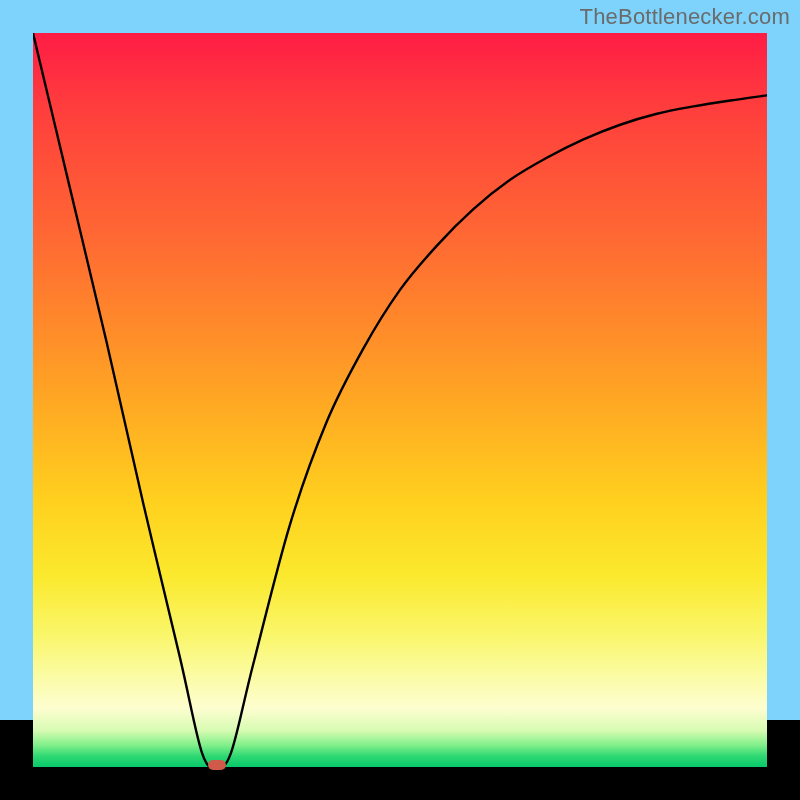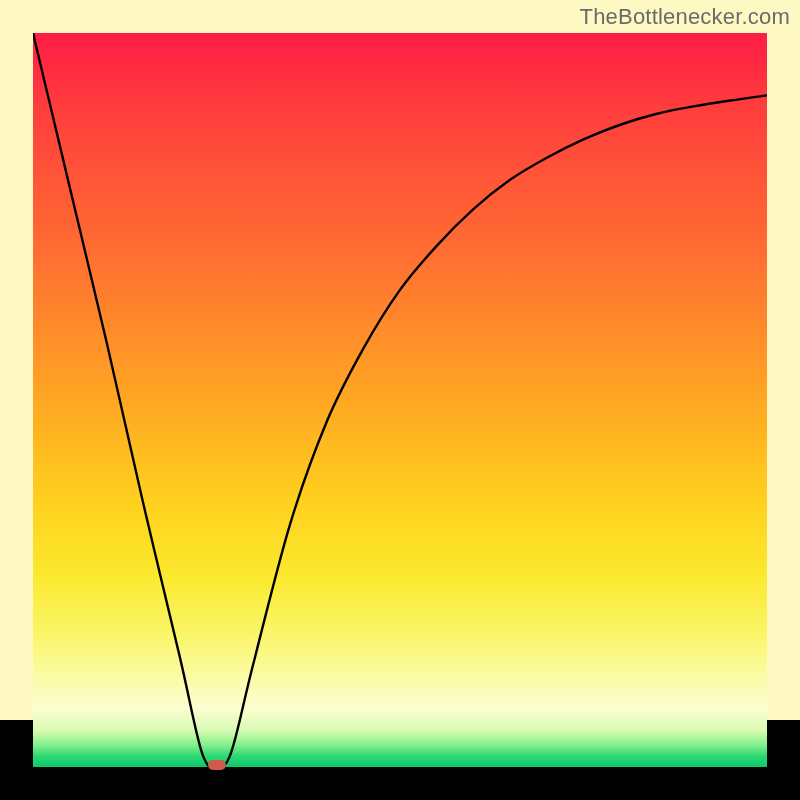--- a/index.html
+++ b/index.html
@@ -8,21 +8,21 @@
     width: 800px;
     height: 800px;
     background: #000000;
     font-family: Arial, Helvetica, sans-serif;
     overflow: hidden;
   }
   .chart-frame {
     position: relative;
     width: 800px;
     height: 720px;
-    background: #fef9c3;
+    background: #7dd3fc;
   }
   .attribution {
     position: absolute;
     top: 4px;
     right: 10px;
     color: #6b6b6b;
     font-size: 22px;
     font-weight: 400;
     letter-spacing: 0.2px;
   }

